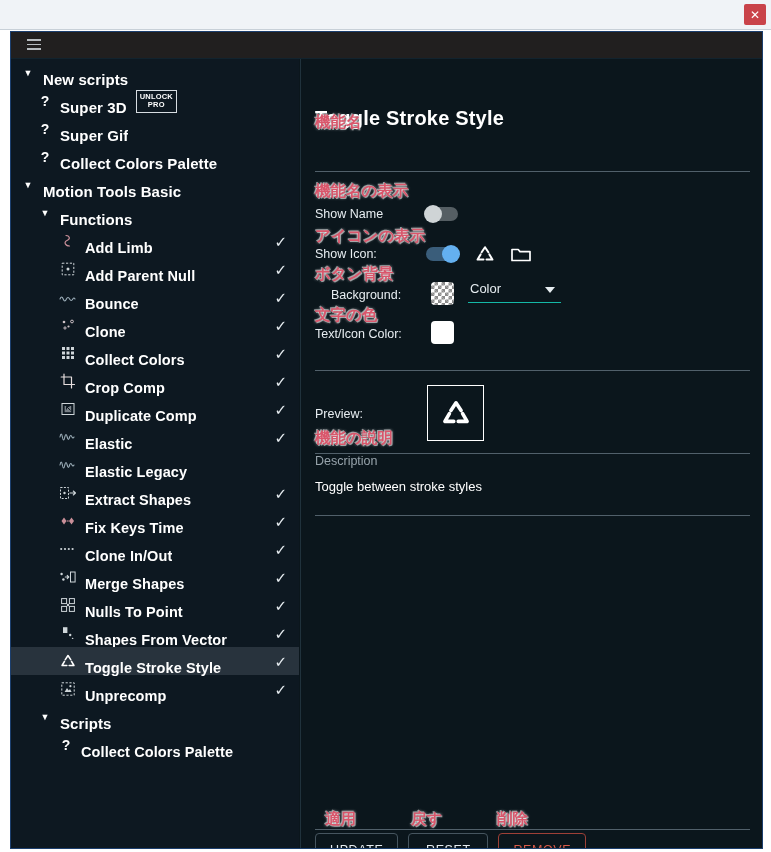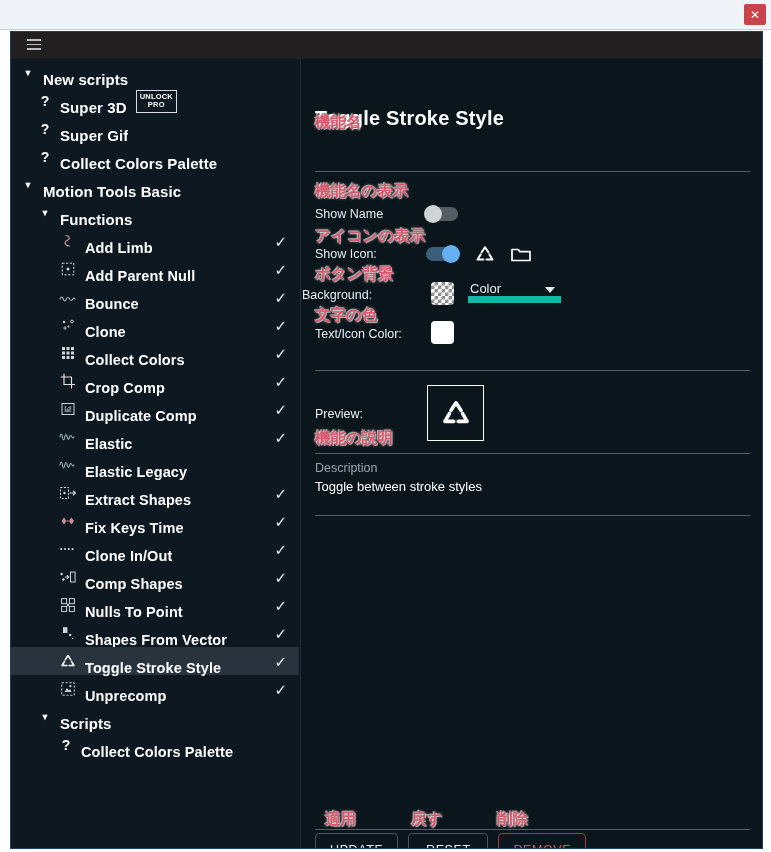--- a/index.html
+++ b/index.html
@@ -194,21 +194,21 @@
     background-color: #ffffff;
     background-size: 7px 7px;
     background-position: 0 0, 3.5px 3.5px;
   }
   .swatch.white { background: #ffffff; }
 
   
   #bg-dropdown {
     position: absolute; left: 457px; top: 225px;
     width: 93px; height: 24px;
-    border-bottom: 7px solid #14b8a6;
+    border-bottom: 1px solid #14b8a6;
     cursor: pointer;
   }
   #bg-dropdown .dd-value {
     position: absolute; left: 2px; top: 2px;
     color: #e7edf1; font-size: 13px;
   }
   #bg-dropdown .dd-caret {
     position: absolute; right: 6px; top: 8px;
     width: 0; height: 0;
     border-left: 5px solid transparent;
@@ -432,21 +432,21 @@
       </div>
       <div class="tree-row indent-3">
         <span class="item-icon">
           <svg width="18" height="16" viewBox="0 0 18 16">
             <circle cx="2.6" cy="5" r="1.2" fill="#cfd6da"></circle>
             <circle cx="4.4" cy="10.5" r="1.2" fill="#cfd6da"></circle>
             <path d="M6.3 8 H9.6 M8.2 6.4 L9.8 8 L8.2 9.6" stroke="#cfd6da" fill="none" stroke-width="1.1" stroke-linecap="round" stroke-linejoin="round"></path>
             <rect x="11.5" y="3" width="4.6" height="10" stroke="#cfd6da" fill="none" stroke-width="1"></rect>
           </svg>
         </span>
-        <span class="tree-label">Comp Shapes</span>
+        <span class="tree-label">Merge Shapes</span>
         <span class="check">✓</span>
       </div>
       <div class="tree-row indent-3">
         <span class="item-icon">
           <svg width="16" height="16" viewBox="0 0 16 16">
             <rect x="1.6" y="1.6" width="5" height="5" stroke="#cfd6da" fill="none" stroke-width="1"></rect>
             <rect x="9.4" y="1.6" width="5" height="5" stroke="#cfd6da" fill="none" stroke-width="1"></rect>
             <rect x="1.6" y="9.4" width="5" height="5" stroke="#cfd6da" fill="none" stroke-width="1"></rect>
             <rect x="9.4" y="9.4" width="5" height="5" stroke="#cfd6da" fill="none" stroke-width="1"></rect>
             <circle cx="8" cy="8" r="1.2" fill="#cfd6da"></circle>
@@ -532,21 +532,21 @@
       </div>
 
       <div class="inline-icon" style="left:208px; top:183px;">
         <svg width="22" height="19" viewBox="0 0 22 19" fill="none" stroke="#ffffff" stroke-width="1.7" stroke-linejoin="round">
           <path d="M2 15.5 V4.5 H8.2 L10 6.6 H20 V15.5 Z"></path>
         </svg>
       </div>
 
       <div class="jp-anno" style="left:14px; top:207px;">ボタン背景</div>
 
-      <div class="field-label" style="left:1px; top:229px;">Background:</div>
+      <div class="field-label" style="left:30px; top:229px;">Background:</div>
       <div class="swatch transparent" style="left:130px; top:223px;"></div>
 
       <div id="bg-dropdown" style="left:167px; top:220px;">
         <span class="dd-value">Color</span>
         <span class="dd-caret"></span>
       </div>
 
       <div class="jp-anno" style="left:14px; top:248px;">文字の色</div>
 
       <div class="field-label" style="left:14px; top:268px;">Text/Icon Color:</div>
@@ -561,21 +561,21 @@
           <path d="M7.6 8.3 L11 3.2 L14.4 8.3"></path>
           <path d="M6.6 10.4 L3.6 15.6 L9.5 15.6"></path>
           <path d="M15.4 10.4 L18.4 15.6 L12.5 15.6"></path>
         </svg>
       </div>
 
       <div class="hr" style="top:394px;"></div>
 
       <div class="jp-anno" style="left:14px; top:371px;">機能の説明</div>
 
-      <div style="position:absolute; left:14px; top:395px; color:#97a3ab; font-size:12.5px;margin-top:7px;">Description</div>
+      <div style="position:absolute; left:14px; top:395px; color:#97a3ab; font-size:12.5px;">Description</div>
 
       <div style="position:absolute; left:14px; top:420px; color:#ffffff; font-size:13px;">Toggle between stroke styles</div>
 
       <div class="hr" style="top:456px;"></div>
 
       <div class="hr" style="top:770px;"></div>
 
       <div class="jp-anno" style="left:24px; top:752px;">適用</div>
       <div class="jp-anno" style="left:110px; top:752px;">戻す</div>
       <div class="jp-anno" style="left:196px; top:752px;">削除</div>

